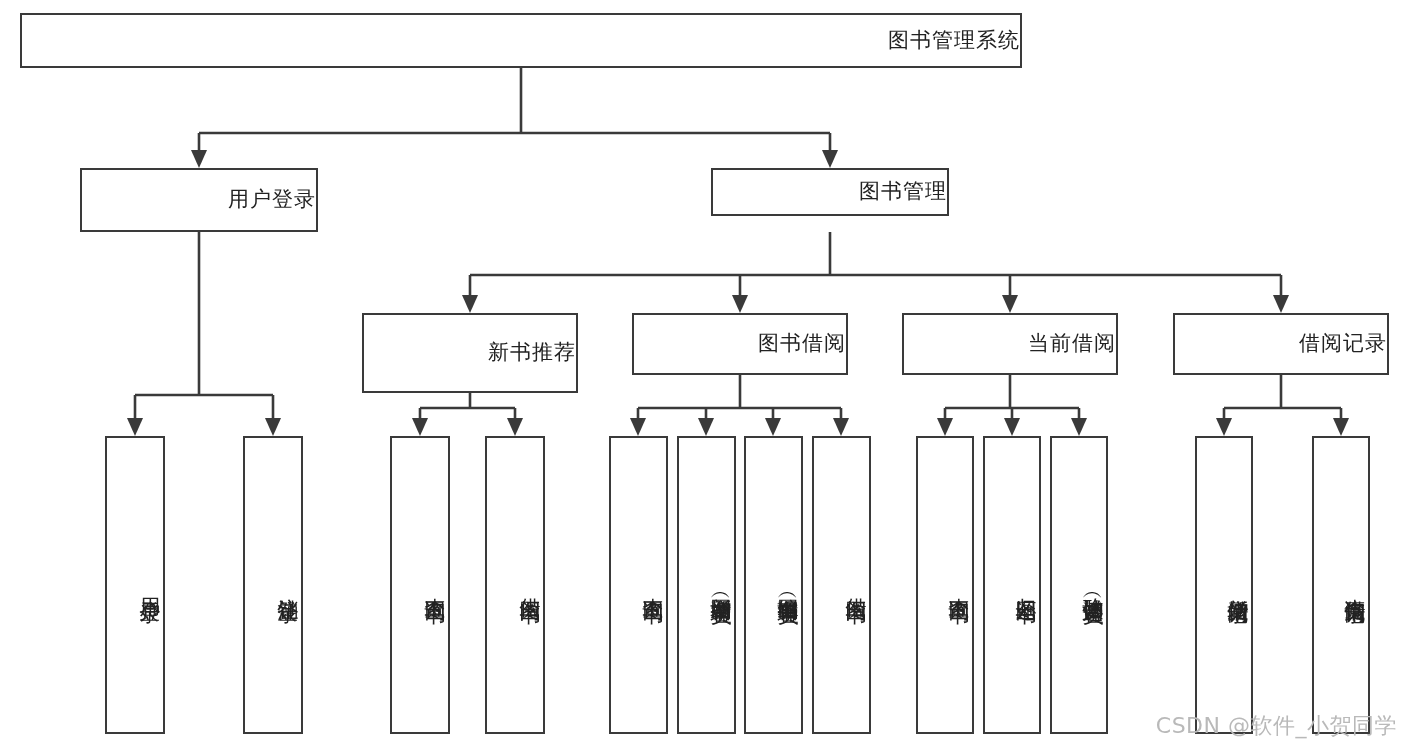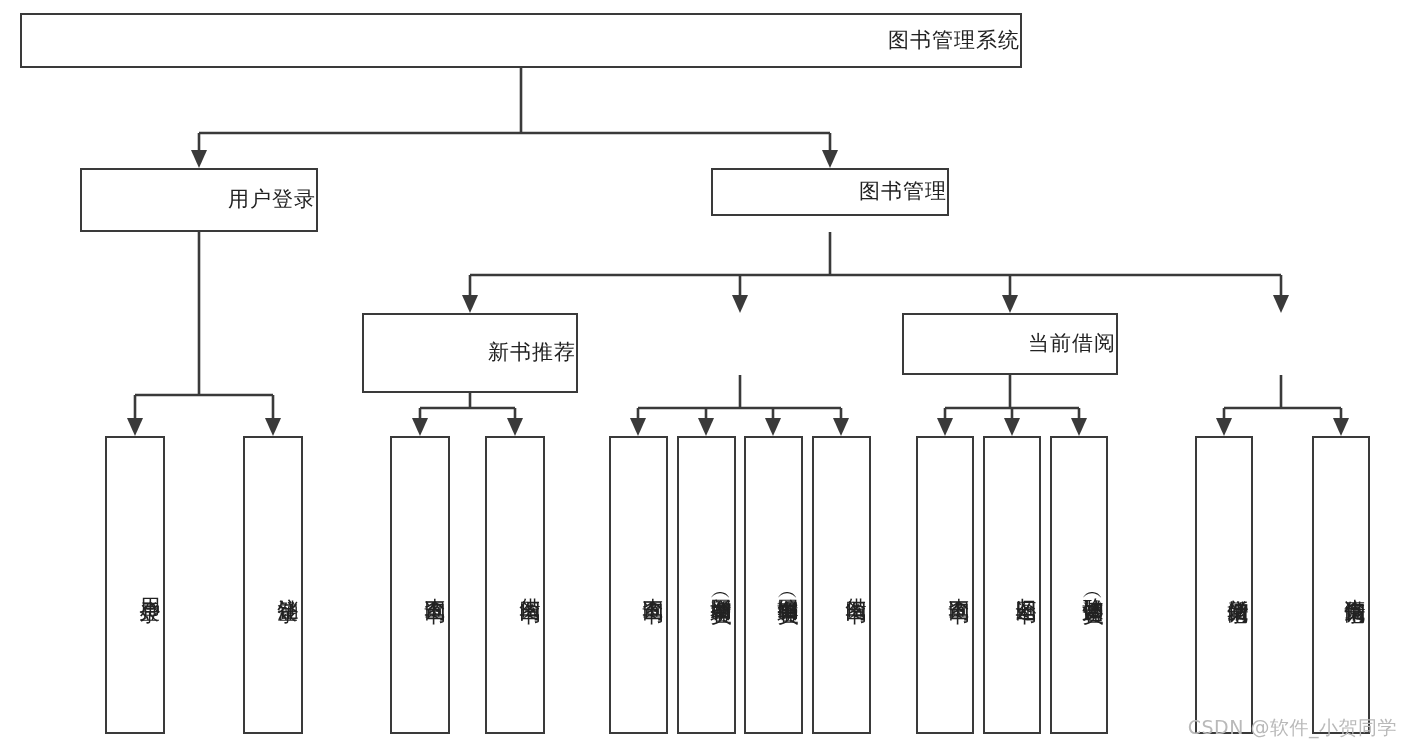--- a/index.html
+++ b/index.html
@@ -60,21 +60,21 @@
     stroke-width: 2.6;
     fill: none;
   }
   #wires polygon {
     fill: #3a3a3a;
   }
   .watermark {
     position: absolute;
     right: 8px;
     bottom: 6px;
-    font-size: 19px;
+    font-size: 22px;
     color: #b9b9b9;
     letter-spacing: 0.5px;
     z-index: 5;
     white-space: nowrap;
   }
 </style>
 </head>
 <body>
 
 <div id="canvas">
@@ -151,23 +151,29 @@
   <div class="node h" style="left:80px; top:168px; width:238px; height:64px;">
     <span>用户登录</span>
   </div>
   <div class="node h" style="left:711px; top:168px; width:238px; height:48px;">
     <span>图书管理</span>
   </div>
 
   <div class="node h" style="left:362px; top:313px; width:216px; height:80px;">
     <span>新书推荐</span>
   </div>
+  <div class="node h" style="left:632px; top:313px; width:216px; height:62px;">
+    <span>图书借阅</span>
+  </div>
   <div class="node h" style="left:902px; top:313px; width:216px; height:62px;">
     <span>当前借阅</span>
   </div>
+  <div class="node h" style="left:1173px; top:313px; width:216px; height:62px;">
+    <span>借阅记录</span>
+  </div>
 
   <div class="node v" style="left:105px; top:436px; width:60px; height:298px;">
     <span>用户登录</span>
   </div>
   <div class="node v" style="left:243px; top:436px; width:60px; height:298px;">
     <span>注销登录</span>
   </div>
 
   <div class="node v" style="left:390px; top:436px; width:60px; height:298px;">
     <span>查询图书</span>

